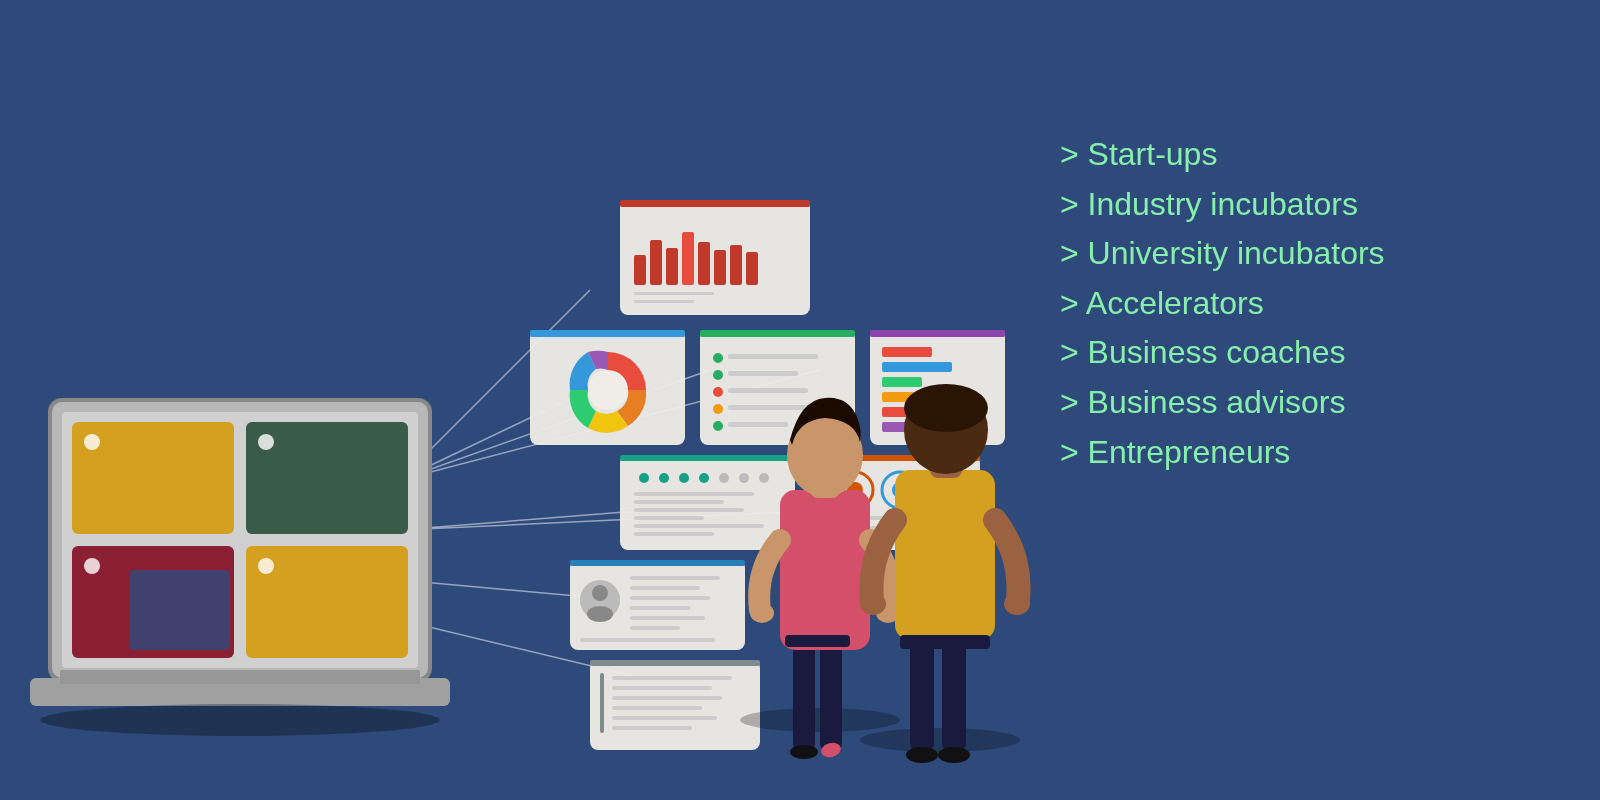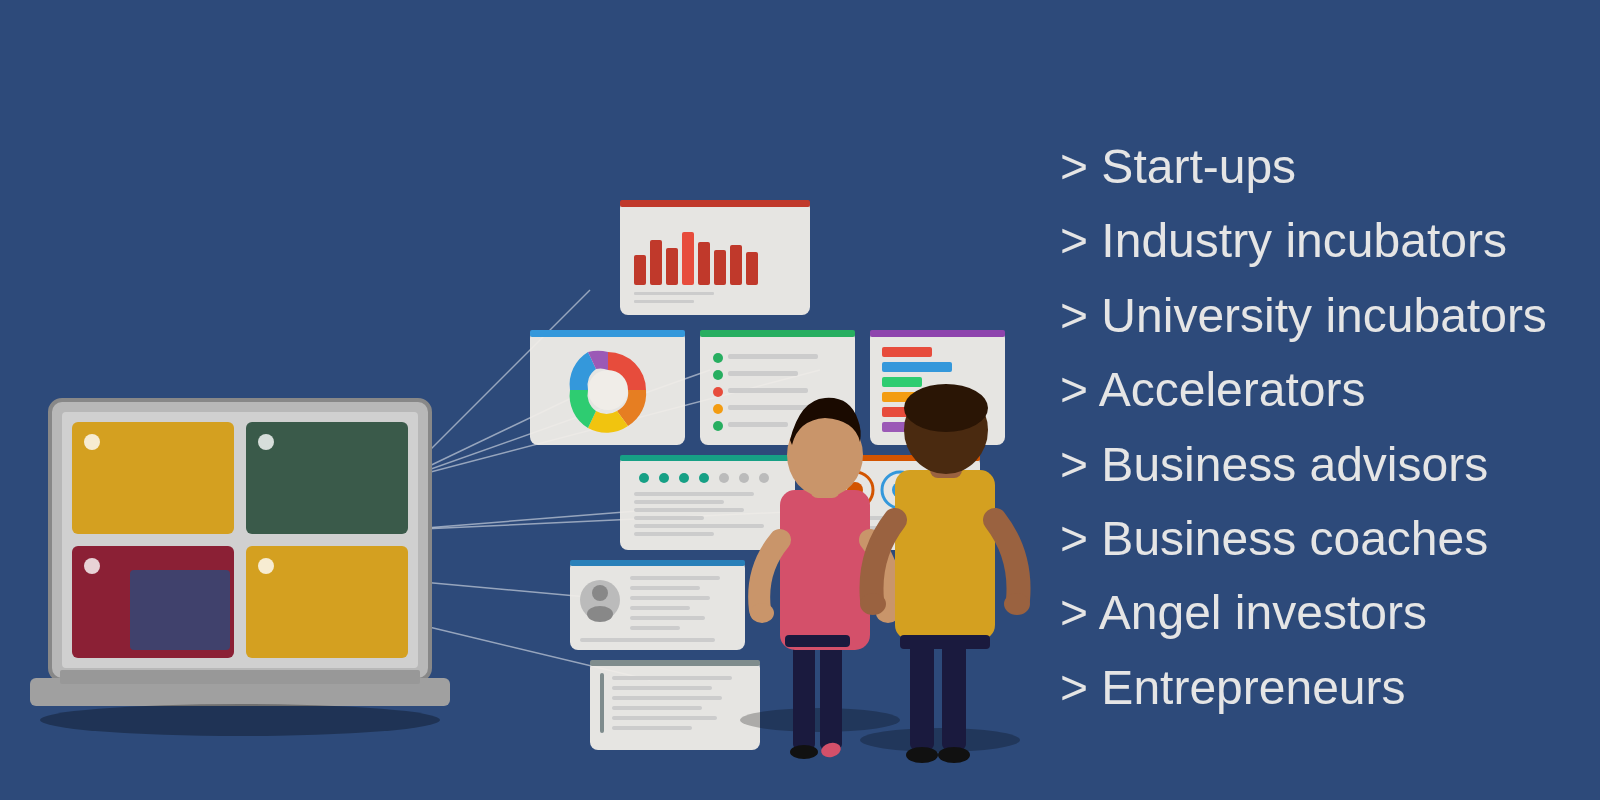--- a/index.html
+++ b/index.html
@@ -36,23 +36,23 @@
     }
 
     .list-section {
       position: absolute;
       top: 130px;
       right: 60px;
       width: 480px;
     }
 
     .list-item {
-      font-size: 48px;
+      font-size: 32px;
       font-weight: 400;
-      color: #e5e5e5;
+      color: #86efac;
       line-height: 1.55;
       white-space: nowrap;
     }
 
     
     .connectors-svg {
       position: absolute;
       top: 0;
       left: 0;
       width: 100%;
@@ -252,17 +252,16 @@
   <ellipse cx="946" cy="430" rx="42" ry="44" fill="#4a2a10"></ellipse>
 
   <ellipse cx="946" cy="408" rx="42" ry="24" fill="#2a1505"></ellipse>
 </svg>
 
 <div class="list-section" id="list-container">
 <div class="list-item">&gt; Start-ups</div>
     <div class="list-item">&gt; Industry incubators</div>
     <div class="list-item">&gt; University incubators</div>
     <div class="list-item">&gt; Accelerators</div>
+    <div class="list-item">&gt; Business coaches</div>
     <div class="list-item">&gt; Business advisors</div>
-    <div class="list-item">&gt; Business coaches</div>
-    <div class="list-item">&gt; Angel investors</div>
     <div class="list-item">&gt; Entrepreneurs</div>
   </div>
 
 </body></html>

